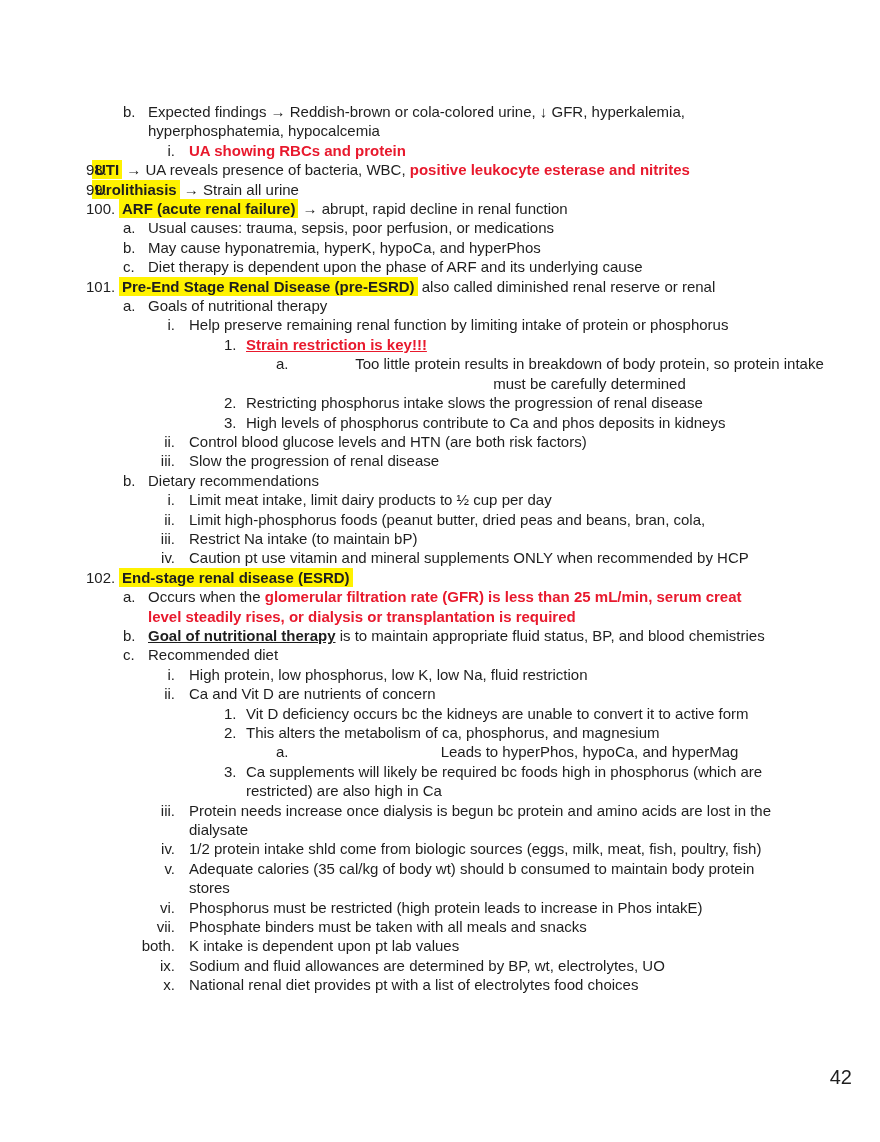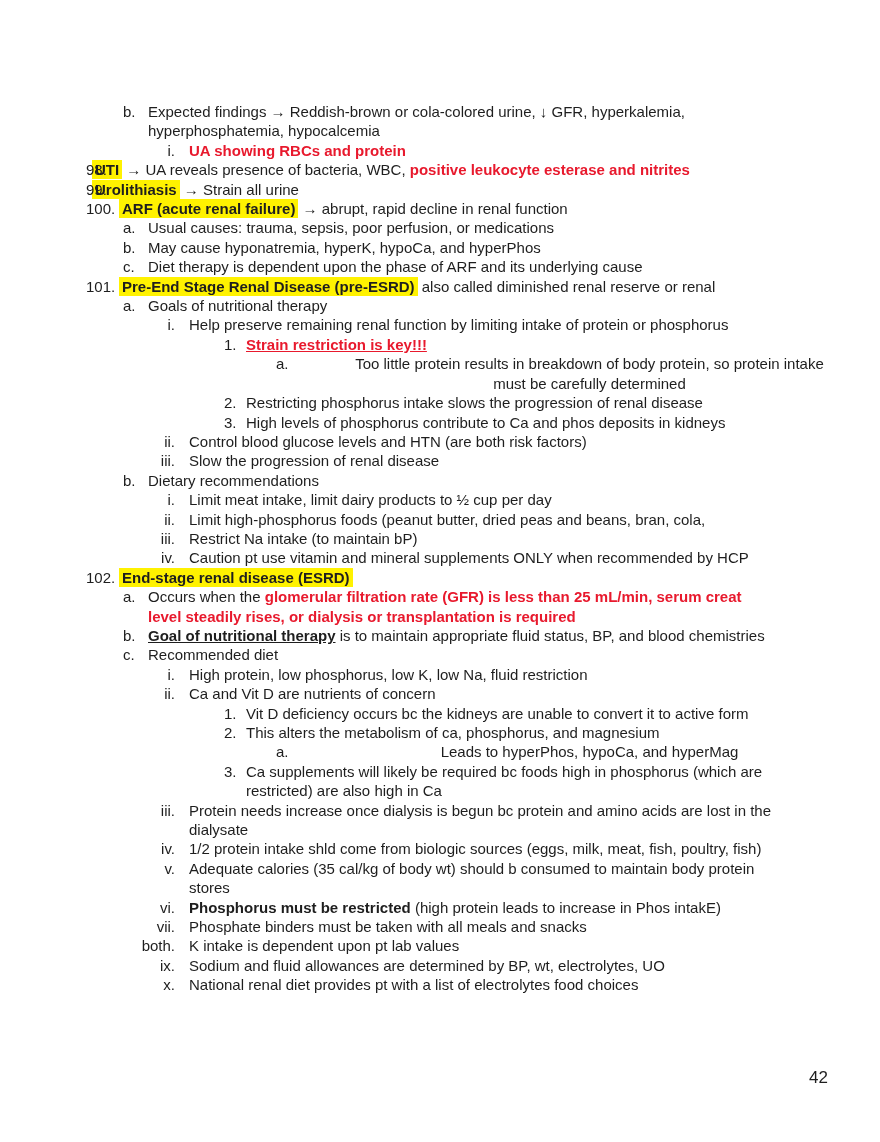--- a/index.html
+++ b/index.html
@@ -45,32 +45,32 @@
   .lv-r .txt, .lv-rc .txt { margin-left: 189px; }
 
   .lv-1 .marker { left: 224px; }
   .lv-1 .txt, .lv-1c .txt { margin-left: 246px; }
 
   .lv-a2 .marker { left: 276px; }
   .lv-a2 .txt, .lv-a2c .txt { margin-left: 299px; text-align: center; }
 
   
   .seg-n  { }
-  .seg-b  { font-weight: bold; text-align: right; }
+  .seg-b  { font-weight: normal; text-align: right; }
   .seg-bu { font-weight: bold; text-decoration: underline; }
   .seg-rb { font-weight: bold; color: var(--red, #e8192d); }
   .seg-rbu{ font-weight: bold; color: var(--red, #e8192d); text-decoration: underline; }
   .seg-hb { font-weight: bold; background: var(--hl, #fff200); padding: 1px 3px; }
   .txt > .seg-hb:first-child { margin-left: -3px; }
 
   .page-number {
     position: absolute;
     top: 1068px;
-    right: 52px;
-    font-size: 17px;
+    right: 28px;
+    font-size: 20px;
     line-height: 19.42px;
     color: #1e1e1e;
   }
 </style>
 </head>
 <body>
 
 <div class="page">
   <div class="content" id="doc-lines">
       <div class="line lv-a">

